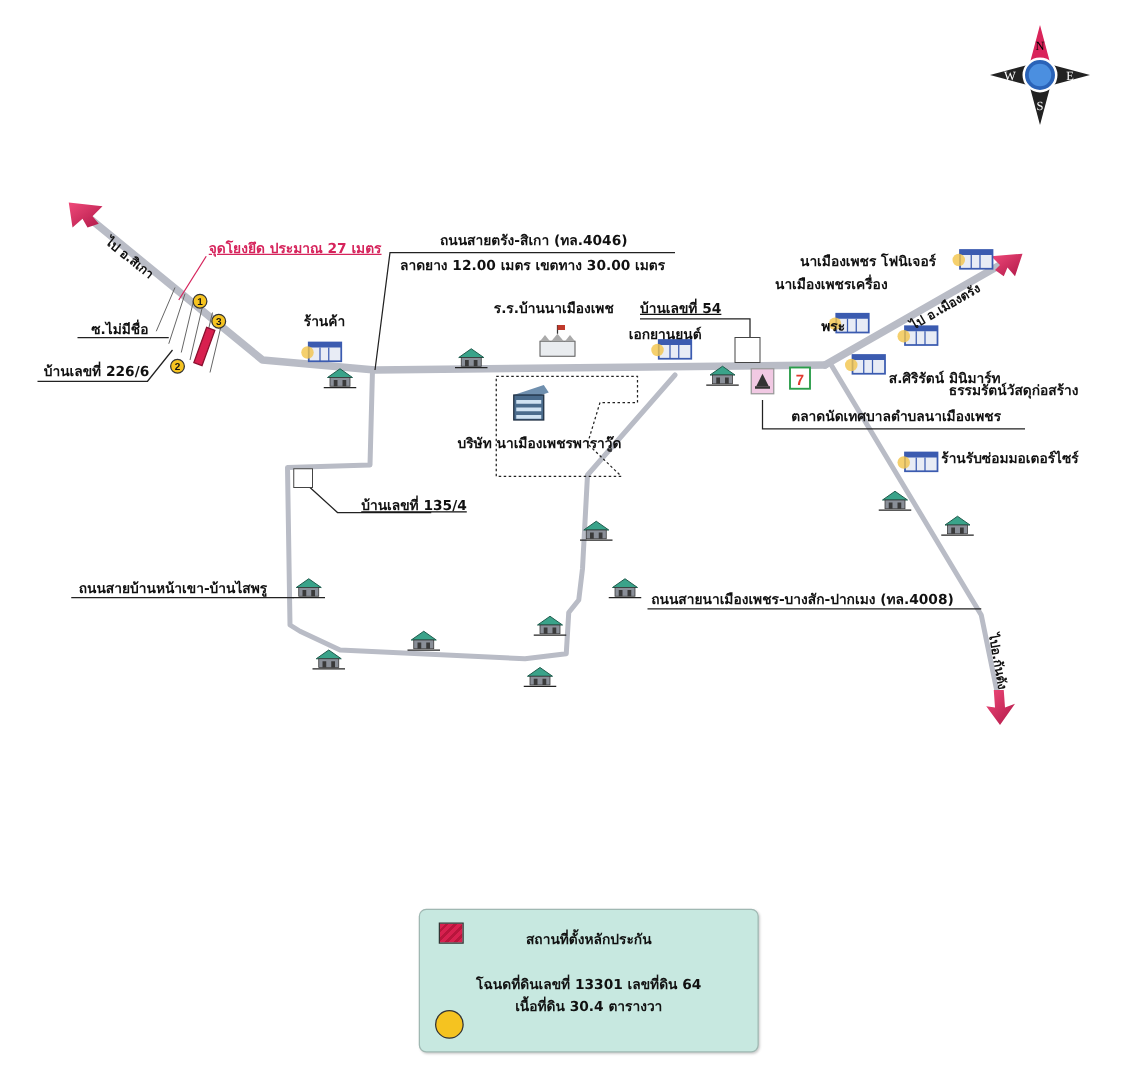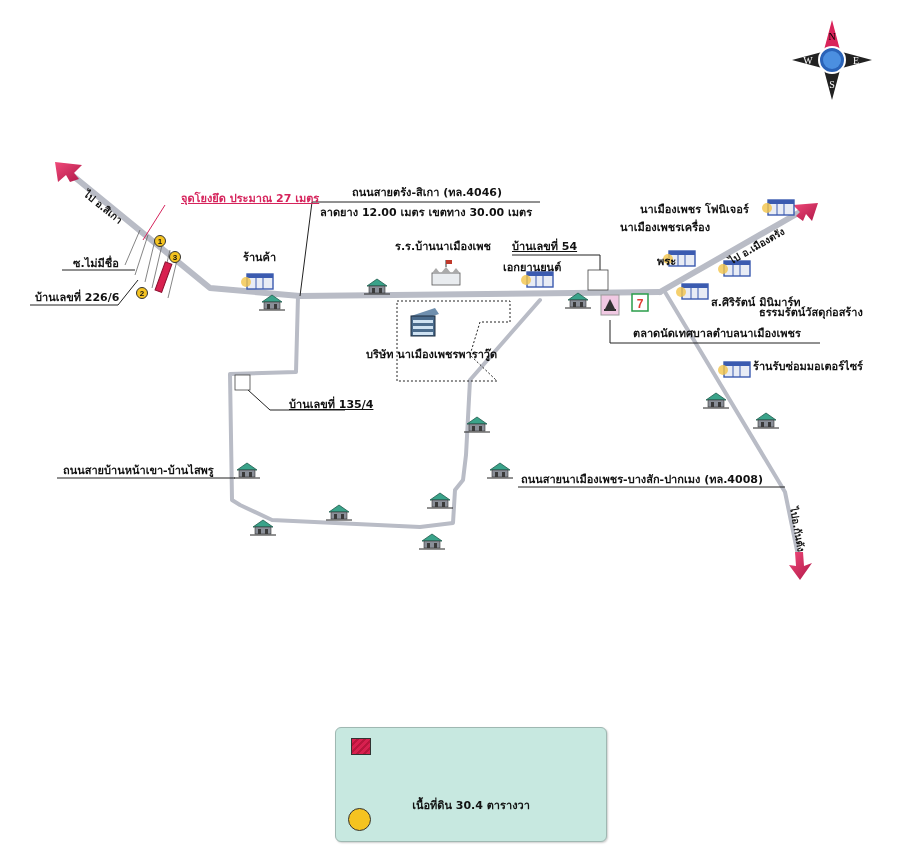--- a/index.html
+++ b/index.html
@@ -167,34 +167,36 @@
 <div class="lbl rot" style="left:85px;top:188px;transform:rotate(39deg);font-size:10px;">ไป อ.สิเกา</div>
 <div class="lbl rot" style="left:730px;top:257px;transform:rotate(-30deg);font-size:10px;">ไป อ.เมืองตรัง</div>
 <div class="lbl rot" style="left:793px;top:502px;transform:rotate(80deg);font-size:10px;">ไปอ.กันตัง</div>
 
 <div class="lbl" style="left:352px;top:187px;">ถนนสายตรัง-สิเกา (ทล.4046)</div>
 <div class="lbl" style="left:320px;top:207px;">ลาดยาง 12.00 เมตร เขตทาง 30.00 เมตร</div>
 <div class="lbl" style="left:521px;top:474px;">ถนนสายนาเมืองเพชร-บางสัก-ปากเมง (ทล.4008)</div>
 <div class="lbl" style="left:63px;top:465px;">ถนนสายบ้านหน้าเขา-บ้านไสพรู</div>
 <div class="lbl" style="left:73px;top:258px;">ซ.ไม่มีชื่อ</div>
 
-<div class="lbl red ul" style="left:167px;top:193px;margin-left:14px;">จุดโยงยึด ประมาณ 27 เมตร</div>
+<div class="lbl red ul" style="left:167px;top:193px;">จุดโยงยึด ประมาณ 27 เมตร</div>
 <div class="lbl" style="left:35px;top:292px;">บ้านเลขที่ 226/6</div>
 <div class="lbl ul" style="left:512px;top:241px;">บ้านเลขที่ 54</div>
 <div class="lbl ul" style="left:275px;top:399px;margin-left:14px;">บ้านเลขที่ 135/4</div>
 
 <div class="lbl" style="left:243px;top:252px;">ร้านค้า</div>
 <div class="lbl" style="left:395px;top:241px;">ร.ร.บ้านนาเมืองเพช</div>
 <div class="lbl" style="left:503px;top:262px;">เอกยานยนต์</div>
 <div class="lbl" style="left:366px;top:349px;">บริษัท นาเมืองเพชรพาราวู๊ด</div>
 <div class="lbl" style="left:640px;top:204px;">นาเมืองเพชร โฟนิเจอร์</div>
 <div class="lbl" style="left:620px;top:222px;">นาเมืองเพชรเครื่อง</div>
 <div class="lbl" style="left:657px;top:256px;">พระ</div>
 <div class="lbl" style="left:759px;top:263px;margin-top:44px;">ธรรมรัตน์วัสดุก่อสร้าง</div>
 <div class="lbl" style="left:711px;top:297px;">ส.ศิริรัตน์ มินิมาร์ท</div>
 <div class="lbl" style="left:633px;top:328px;">ตลาดนัดเทศบาลตำบลนาเมืองเพชร</div>
 <div class="lbl" style="left:753px;top:361px;">ร้านรับซ่อมมอเตอร์ไซร์</div>
 
 <div class="legend">
   <div class="sw-red"></div>
+  <div class="line" style="top:14px;">สถานที่ตั้งหลักประกัน</div>
+  <div class="line" style="top:50px;">โฉนดที่ดินเลขที่ 13301 เลขที่ดิน 64</div>
   <div class="line" style="top:68px;">เนื้อที่ดิน 30.4 ตารางวา</div>
   <div class="sw-yel"></div>
 </div>
 
 </body></html>

